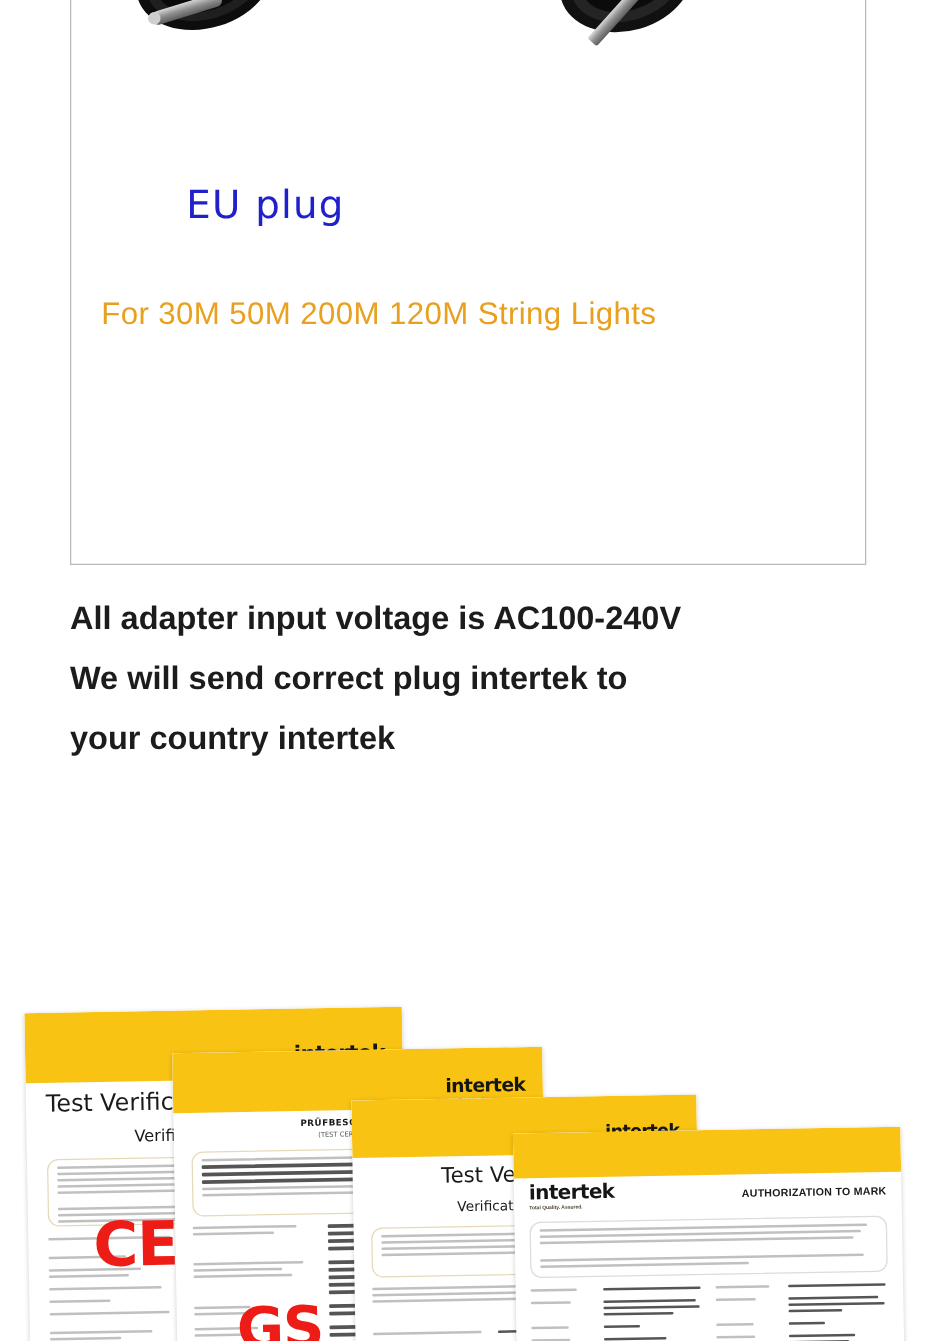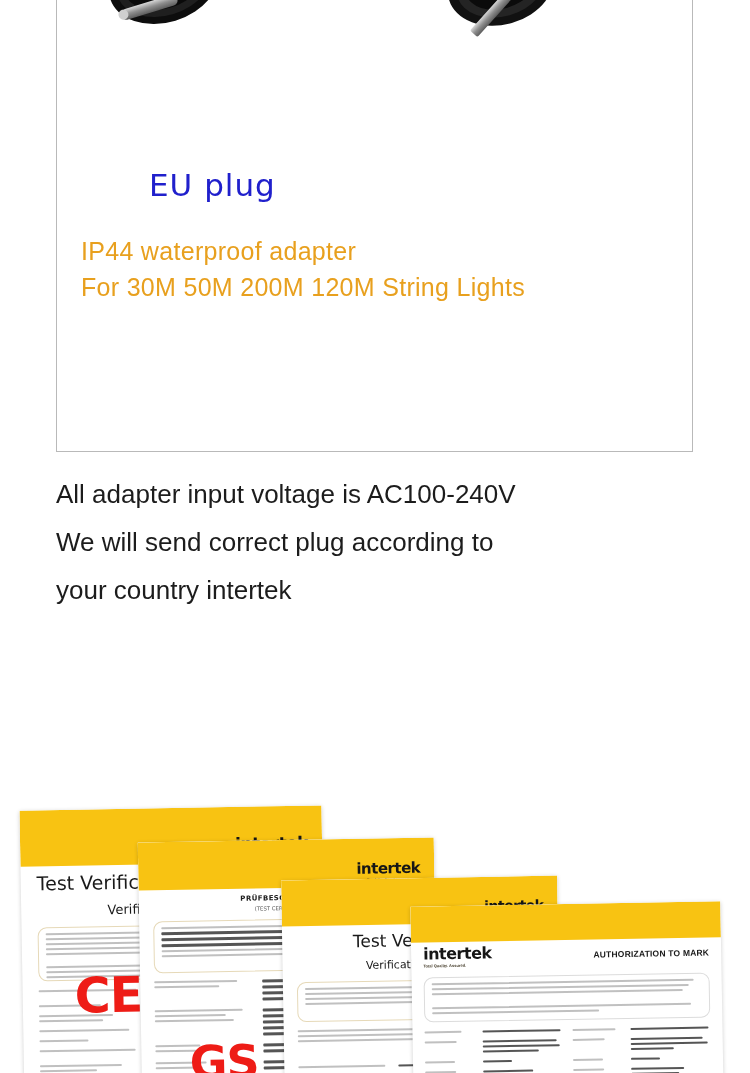--- a/index.html
+++ b/index.html
@@ -19,37 +19,37 @@
   .plug{position:absolute;width:230px;height:215px;}
   .plug.eu{left:20px;top:-96px;}
   .plug.au{left:360px;top:-92px;}
 
   .plug svg{display:block;width:100%;height:100%;}
 
   .plug-label{
     position:absolute;font-size:31px;color:#2020cc;letter-spacing:1px;
     font-family:"DejaVu Sans",sans-serif;
   }
-  .plug-label.eu{left:92px;top:226px;}
+  .plug-label.eu{left:92px;top:205px;}
   .plug-label.au{left:448px;top:216px;}
 
   .promo{
     position:absolute;left:24px;top:292px;width:600px;
     color:#e8a01e;font-size:25px;line-height:36px;letter-spacing:.3px;
     font-family:"Liberation Sans",sans-serif;
   }
   .promo div{white-space:nowrap;}
 
   
   .note{
     position:absolute;left:56px;top:470px;width:660px;
     font-size:26px;line-height:48px;color:#1c1c1c;
     font-family:"Liberation Sans",sans-serif;
   }
-  .note div{white-space:nowrap;}
+  .note div{white-space:nowrap;font-weight:bold;}
 
   
   .cert-head{position:absolute;left:0;top:690px;width:750px;height:70px;}
   .cert-title{
     position:absolute;left:38px;top:-3px;
     font-size:37px;font-weight:bold;color:#111;
     font-family:"Liberation Sans",sans-serif;
     letter-spacing:-1px;transform:scaleX(.92);transform-origin:left center;
   }
   .cert-rule{
@@ -180,28 +180,27 @@
             <rect x="34" y="146" width="56" height="10" rx="2" transform="rotate(-32 62 151)"></rect>
             <rect x="72" y="118" width="46" height="11" rx="2"></rect>
           </g>
         </g>
       </svg>
     </div>
 
     <div class="plug-label eu">EU plug</div>
 
     <div class="promo">
-      <div>IP44 waterproof adapter</div>
       <div>For 30M 50M 200M 120M String Lights</div>
     </div>
   </div>
 
   <div class="note">
     <div>All adapter input voltage is AC100-240V</div>
-    <div>We will send correct plug according to</div>
+    <div>We will send correct plug intertek to</div>
     <div>your country intertek</div>
   </div>
 
 
   <div class="certs">
 
     <div class="cert" id="cert1" style="left:22px;top:8px;width:302px;height:292px;transform:rotate(-1deg);">
       <div class="band" style="height:56px;">
         <div class="logo">
           <div class="word" style="font-size:17px;">intertek</div>

